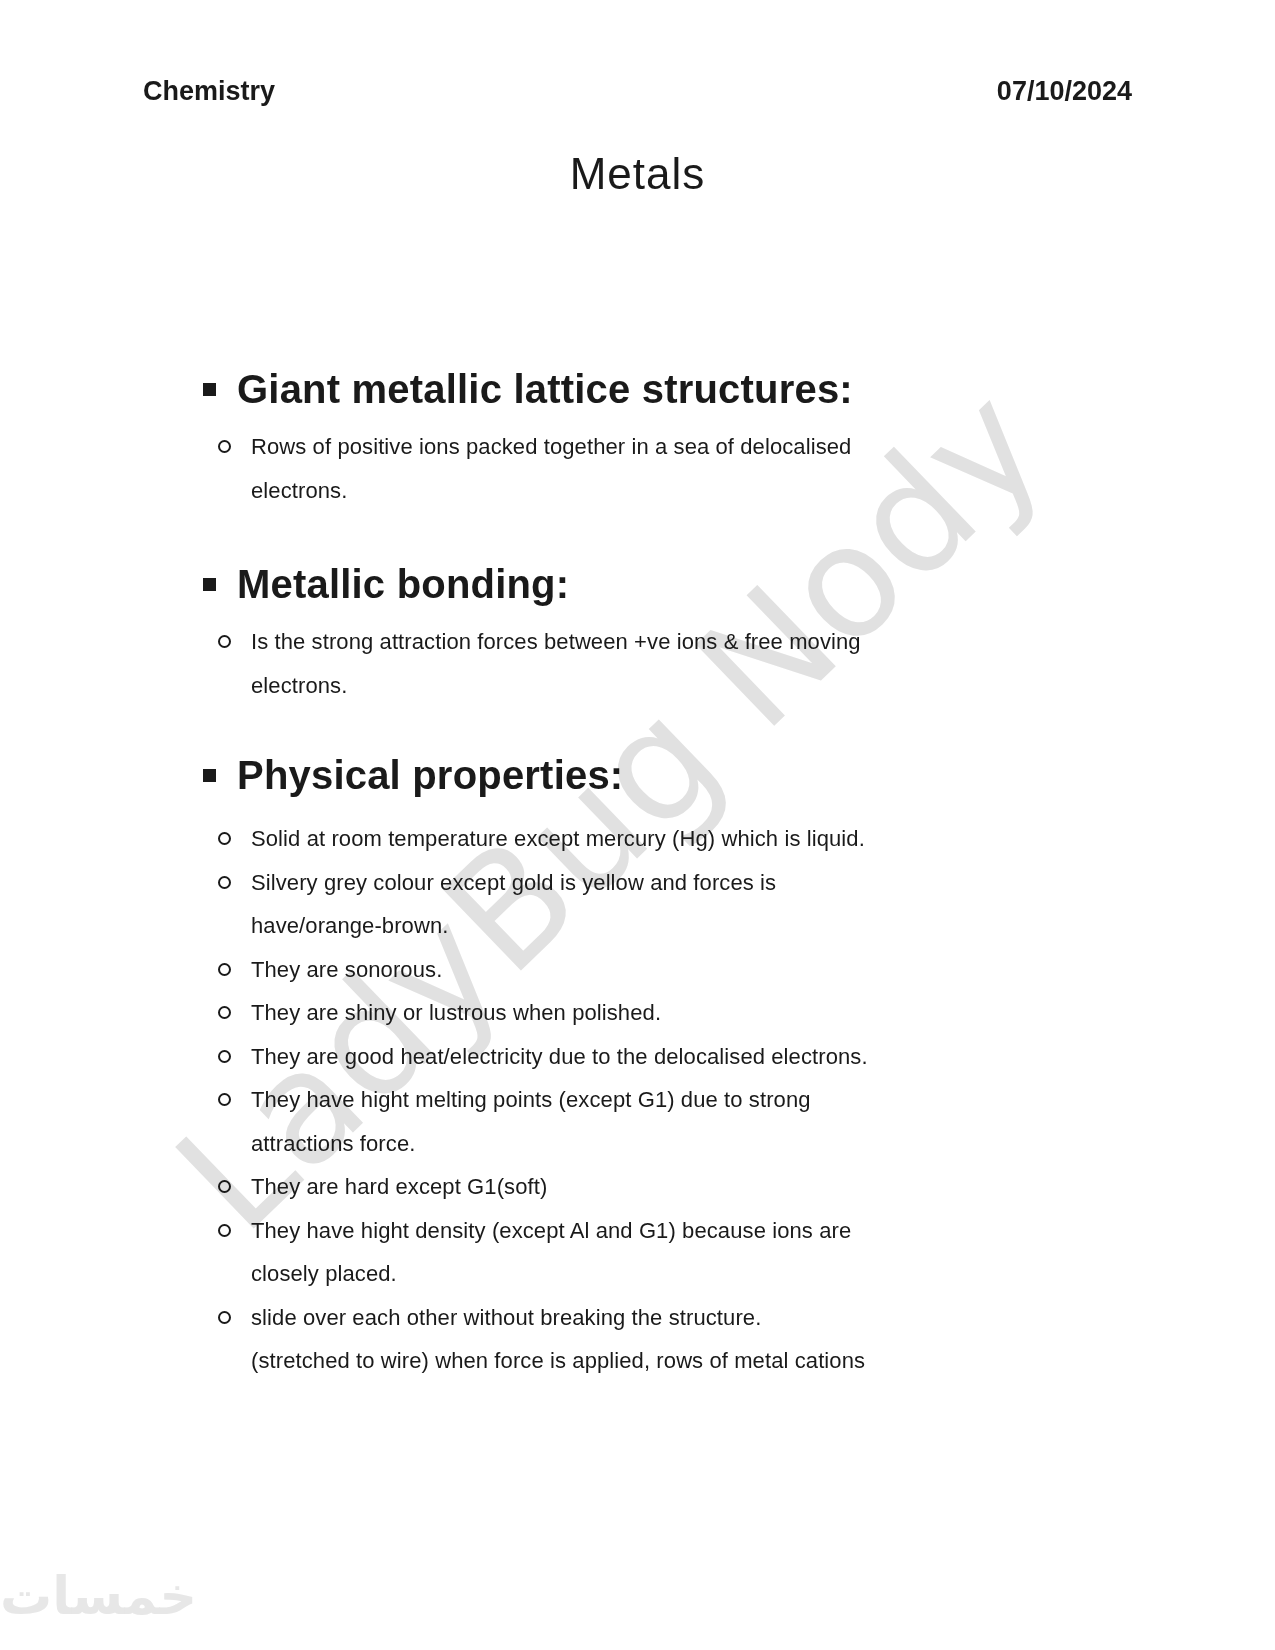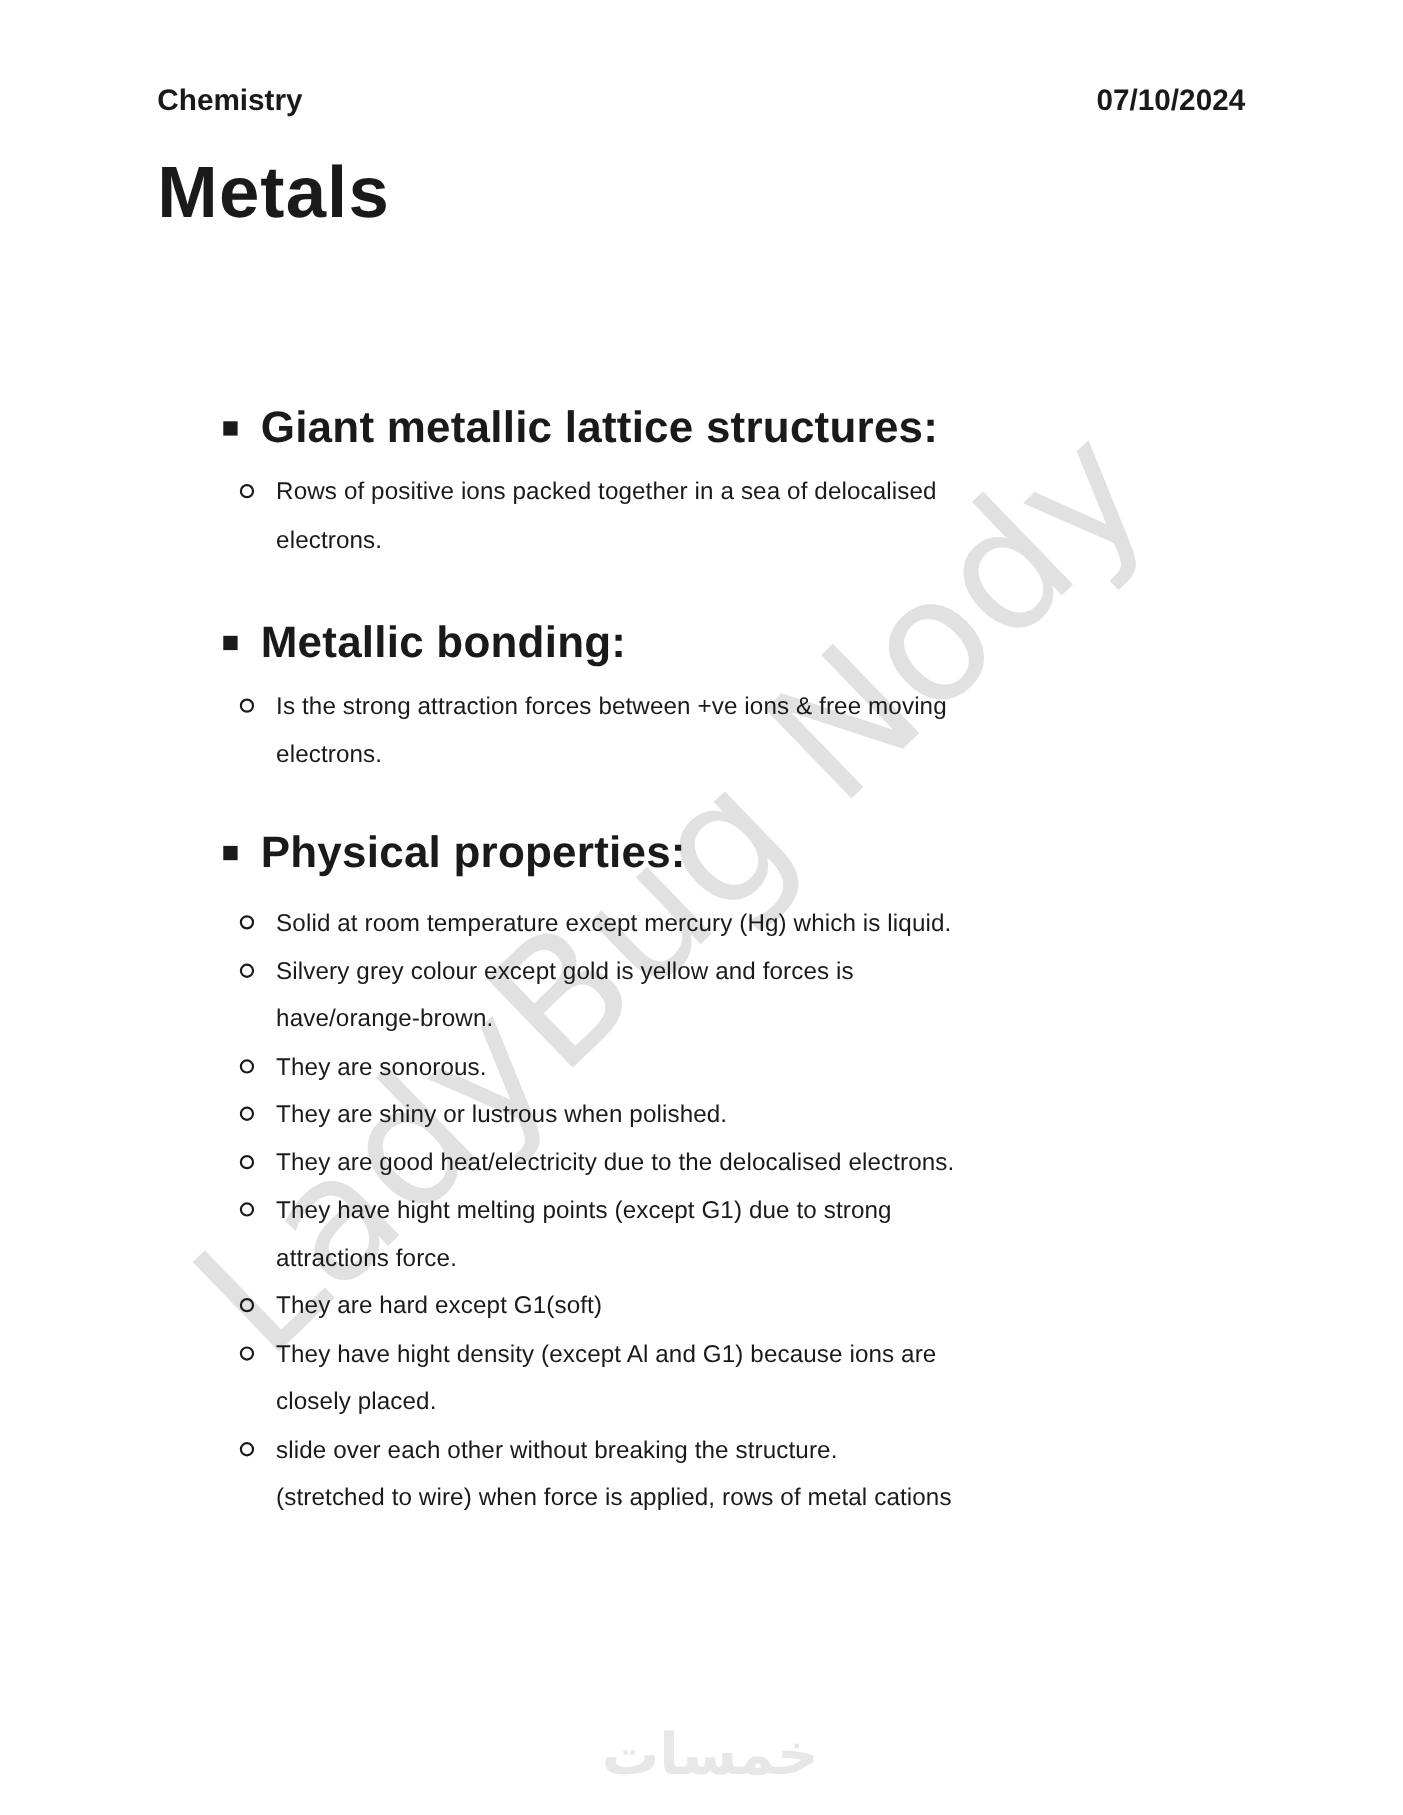--- a/index.html
+++ b/index.html
@@ -22,47 +22,46 @@
     color: #e1e1e1;
     white-space: nowrap;
     z-index: 0;
     user-select: none;
   }
   .watermark-bottom {
     position: absolute;
     left: 0;
     right: 0;
     top: 1566px;
-    text-align: center;
     font-family: "DejaVu Sans", sans-serif;
     font-size: 52px;
     font-weight: bold;
     color: #e7e7e7;
     z-index: 0;
     user-select: none;
-    padding-left: 16px;
   }
   .content {
     position: relative;
     z-index: 1;
     padding: 76px 143px 0 143px;
   }
   .doc-header {
     display: flex;
     justify-content: space-between;
     font-size: 27px;
     line-height: 30px;
     font-weight: bold;
     align-items: center;
   }
   .doc-title {
     margin: 28px 0 0 0;
-    font-size: 66px;
+    text-align: center;
+    font-size: 44px;
     line-height: 80px;
-    font-weight: bold;
+    font-weight: normal;
     letter-spacing: 1px;
   }
   .sections { margin-top: 151px; padding-left: 60px; }
   .section-heading {
     display: flex;
     font-size: 40px;
     line-height: 48px;
     font-weight: bold;
     letter-spacing: 0.2px;
     margin-top: 39px;

